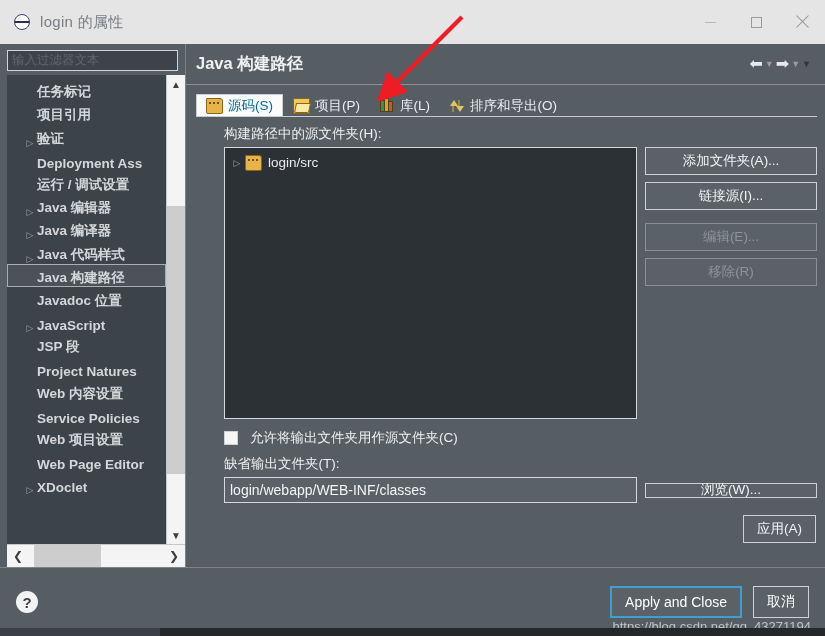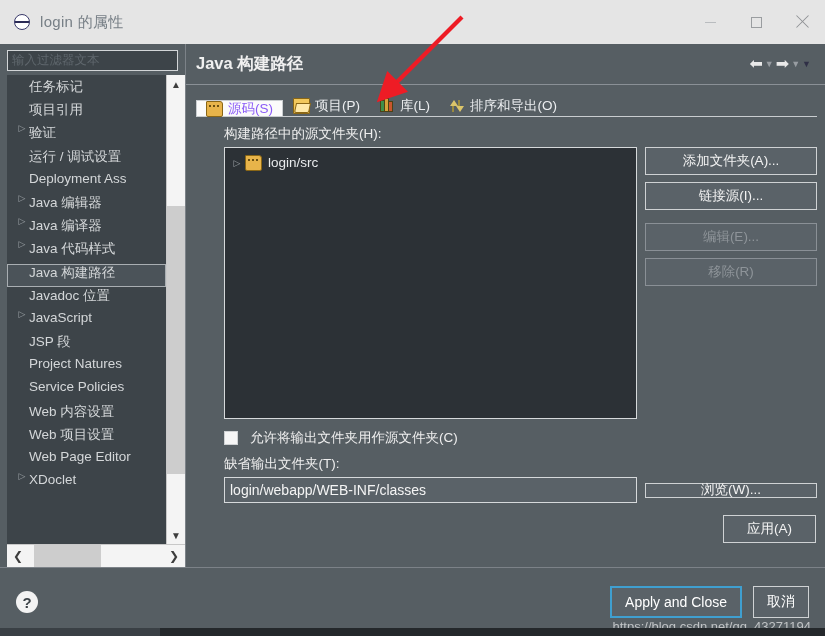--- a/index.html
+++ b/index.html
@@ -31,21 +31,21 @@
   .bodyrow{display:flex;flex:1 1 auto;min-height:0;}
 
   
   .leftpane{width:185px;flex:0 0 185px;display:flex;flex-direction:column;background:#565e63;}
   .filterwrap{padding:6px 7px 4px 7px;}
   .filterbox{height:21px;background:#3d4449;border:1px solid #d2d5d7;display:flex;align-items:center;
     padding:0 4px;box-sizing:border-box;}
   .filterbox .ph{color:#5f676d;font-size:12.5px;}
   .treewrap{flex:1 1 auto;display:flex;min-height:0;margin:0 0 0 7px;}
   .tree{flex:1 1 auto;background:#3d4449;overflow:hidden;padding-top:3px;box-sizing:border-box;}
-  .titem{height:23.2px;display:flex;align-items:flex-start;padding-left:8px;color:#d4d7d9;font-size:13.5px;white-space:nowrap;}
+  .titem{height:23.2px;display:flex;align-items:flex-end;padding-left:16px;color:#d4d7d9;font-size:13.5px;white-space:nowrap;font-weight:bold;}
   .titem .arrow{width:14px;flex:0 0 14px;color:#9aa0a5;font-size:9px;line-height:1;text-align:center;}
   .titem.sel{background:#4b5359;outline:1px solid #a9aeb2;outline-offset:-1px;}
   .vsb{width:18px;flex:0 0 18px;background:#f4f4f4;display:flex;flex-direction:column;
     border-left:1px solid #c8c8c8;}
   .vsb .arrbtn{height:18px;display:flex;align-items:center;justify-content:center;color:#3d3d3d;font-size:10px;}
   .vsb .track{flex:1 1 auto;position:relative;background:#f4f4f4;}
   .vsb .thumb{position:absolute;left:0;right:0;top:26%;height:62%;background:#cdcdcd;}
   .hsbrow{height:22px;flex:0 0 22px;display:flex;align-items:stretch;margin-left:7px;background:#f4f4f4;
     border-top:1px solid #c8c8c8;}
   .hsbrow .arrbtn{width:22px;display:flex;align-items:center;justify-content:center;color:#3d3d3d;font-size:12px;}
@@ -62,21 +62,21 @@
   .navarrow{font-size:16px;color:#e9e9e9;line-height:1;}
   .navcaret{font-size:9px;color:#989da2;line-height:1;}
   .navcaret.on{color:#2f2f46;}
 
   .content{flex:1 1 auto;padding:9px 8px 0 10px;display:flex;flex-direction:column;min-height:0;}
 
   
   .tabs{display:flex;align-items:flex-end;border-bottom:1px solid #c9cdd0;}
   .tab{height:22px;display:flex;align-items:center;gap:5px;padding:0 9px;font-size:13.5px;
     color:#eceef0;border:1px solid transparent;border-bottom:none;box-sizing:border-box;white-space:nowrap;}
-  .tab.active{background:#fbfbfb;color:#8b5cf6;border-color:#c9cdd0;height:16px;}
+  .tab.active{background:#fbfbfb;color:#0369a1;border-color:#c9cdd0;height:22px;}
   .tabicon{width:15px;height:14px;position:relative;flex:0 0 15px;}
 
   
   .ic-srcpkg{background:#e8b44a;border:1px solid #8a6615;border-radius:1px 3px 2px 2px;}
   .ic-srcpkg:after{content:"";position:absolute;left:2px;top:3px;width:10px;height:2px;
     background:repeating-linear-gradient(90deg,#6b4f10 0 2px,transparent 2px 4px);}
   
   .ic-folder{background:#f2c85c;border:1px solid #8a6615;border-radius:1px;}
   .ic-folder:after{content:"";position:absolute;left:1px;top:4px;right:-1px;bottom:0;
     background:#ffe9a8;border:1px solid #8a6615;border-radius:0 0 2px 2px;transform:skewX(-12deg);}
@@ -112,21 +112,21 @@
   .cbrow{display:flex;align-items:center;gap:12px;margin-top:10px;}
   .cbox{width:12px;height:12px;background:#f6f6f6;border:1px solid #cfd2d4;flex:0 0 12px;}
   .cbrow span{font-size:13.5px;color:#eeeeee;}
 
   .outlbl{margin-top:8px;font-size:13.5px;color:#eeeeee;}
   .outrow{display:flex;gap:8px;margin-top:4px;align-items:center;}
   .outfield{flex:1 1 auto;height:26px;background:#5a6268;border:1px solid #d6d9db;display:flex;
     align-items:center;padding:0 5px;box-sizing:border-box;font-size:14px;color:#f4f4f4;}
 
   .applyrow{display:flex;justify-content:flex-end;margin-top:12px;padding-right:1px;}
-  .applybtn{width:93px;height:28px;display:flex;align-items:center;justify-content:center;
+  .applybtn{width:73px;height:28px;display:flex;align-items:center;justify-content:center;
     background:#5a6268;border:1px solid #cfd2d4;color:#f2f2f2;font-size:13.5px;box-sizing:border-box;}
 
   
   .footer{height:68px;flex:0 0 68px;background:#565e63;border-top:1px solid #7c8288;
     display:flex;align-items:center;padding:0 16px;position:relative;}
   .help{width:22px;height:22px;border-radius:50%;background:#f3f3f3;color:#3b4247;
     display:flex;align-items:center;justify-content:center;font-size:15px;font-weight:bold;}
   .footbtns{margin-left:auto;display:flex;gap:11px;}
   .fbtn{height:32px;padding:0 13px;display:flex;align-items:center;justify-content:center;
     background:#5a6268;border:1px solid #cfd2d4;color:#ffffff;font-size:14px;box-sizing:border-box;}
@@ -177,27 +177,27 @@
             <div class="titem">
               <span class="arrow"></span>
               <span>项目引用</span>
             </div>
             <div class="titem">
               <span class="arrow">▷</span>
               <span>验证</span>
             </div>
             <div class="titem">
               <span class="arrow"></span>
+              <span>Deployment Ass</span>
+            </div>
+            <div class="titem">
+              <span class="arrow"></span>
               <span>运行 / 调试设置</span>
             </div>
             <div class="titem">
-              <span class="arrow"></span>
-              <span>Deployment Ass</span>
-            </div>
-            <div class="titem">
               <span class="arrow">▷</span>
               <span>Java 编辑器</span>
             </div>
             <div class="titem">
               <span class="arrow">▷</span>
               <span>Java 编译器</span>
             </div>
             <div class="titem">
               <span class="arrow">▷</span>
               <span>Java 代码样式</span>
@@ -217,25 +217,25 @@
             <div class="titem">
               <span class="arrow"></span>
               <span>JSP 段</span>
             </div>
             <div class="titem">
               <span class="arrow"></span>
               <span>Project Natures</span>
             </div>
             <div class="titem">
               <span class="arrow"></span>
+              <span>Web 内容设置</span>
+            </div>
+            <div class="titem">
+              <span class="arrow"></span>
               <span>Service Policies</span>
-            </div>
-            <div class="titem">
-              <span class="arrow"></span>
-              <span>Web 内容设置</span>
             </div>
             <div class="titem">
               <span class="arrow"></span>
               <span>Web 项目设置</span>
             </div>
             <div class="titem">
               <span class="arrow"></span>
               <span>Web Page Editor</span>
             </div>
             <div class="titem">

